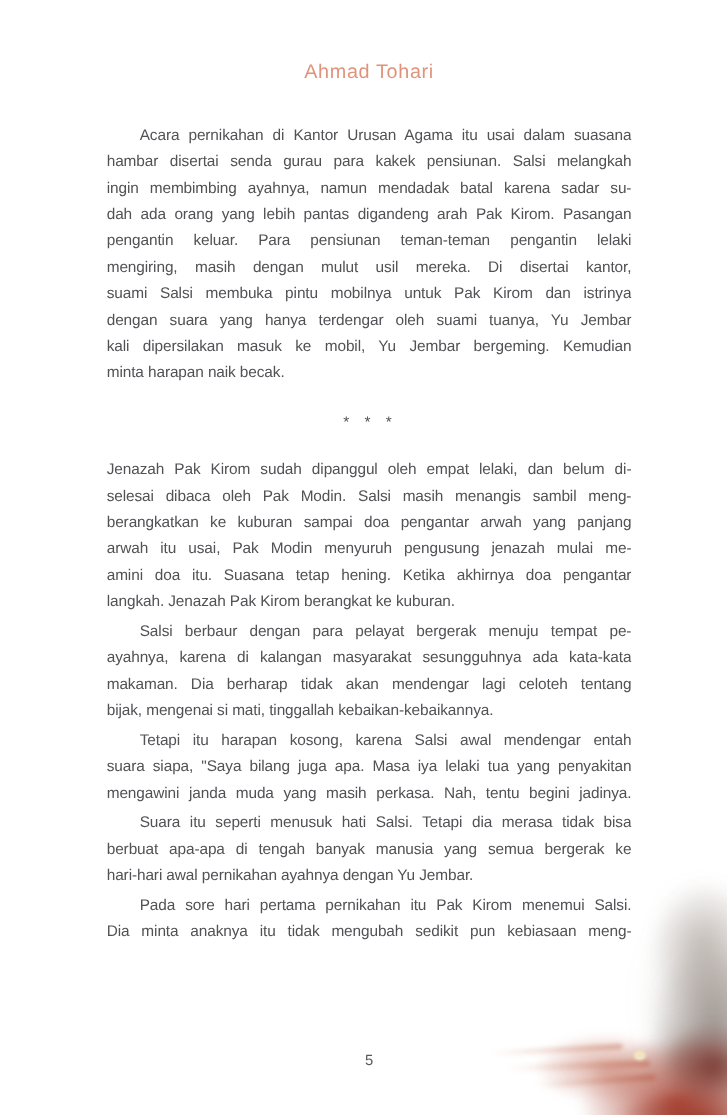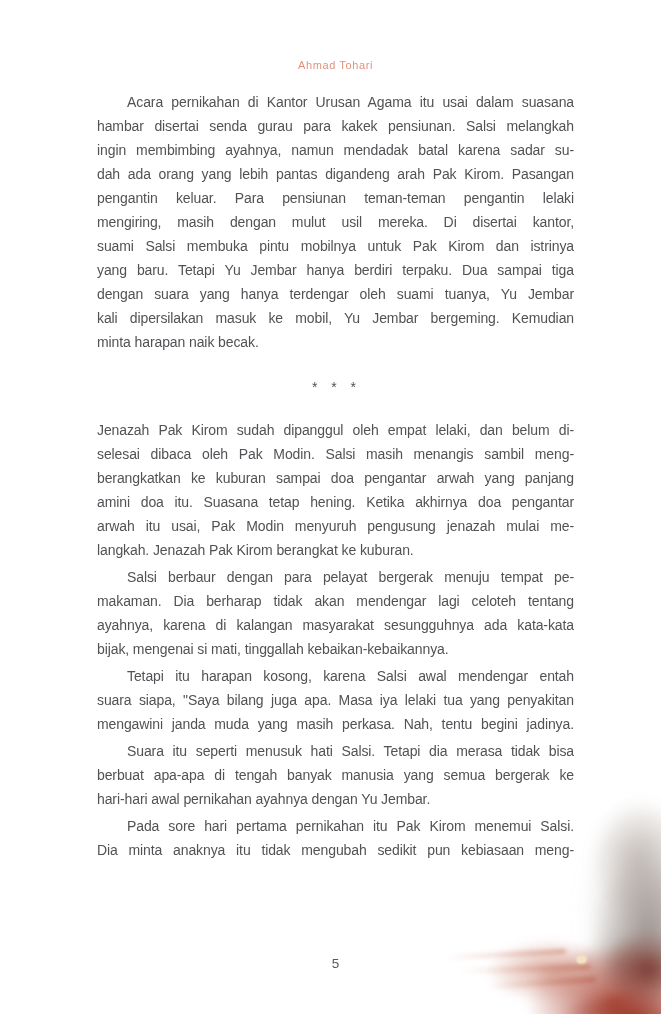--- a/index.html
+++ b/index.html
@@ -12,27 +12,27 @@
     font-family: "Liberation Sans", sans-serif;
   }
   .running-head {
     position: absolute;
     top: 53px;
     left: 97px;
     width: 477px;
     height: 24px;
     line-height: 24px;
     text-align: center;
-    font-size: 11px;
+    font-size: 18px;
     letter-spacing: 0.6px;
     color: #e0937c;
   }
   .body-text {
     position: absolute;
-    top: 90px;
+    top: 110px;
     left: 97px;
     width: 477px;
     color: #525256;
     font-size: 14px;
     letter-spacing: -0.1px;
   }
   .para { margin: 0 0 3px 0; }
   .line {
     height: 24px;
     line-height: 24px;
@@ -107,38 +107,37 @@
 
   <div class="body-text">
       <div class="para indent">
         <div class="line">Acara pernikahan di Kantor Urusan Agama itu usai dalam suasana</div>
         <div class="line">hambar disertai senda gurau para kakek pensiunan. Salsi melangkah</div>
         <div class="line">ingin membimbing ayahnya, namun mendadak batal karena sadar su-</div>
         <div class="line">dah ada orang yang lebih pantas digandeng arah Pak Kirom. Pasangan</div>
         <div class="line">pengantin keluar. Para pensiunan teman-teman pengantin lelaki</div>
         <div class="line">mengiring, masih dengan mulut usil mereka. Di disertai kantor,</div>
         <div class="line">suami Salsi membuka pintu mobilnya untuk Pak Kirom dan istrinya</div>
-        <div class="line">yang baru. Tetapi Yu Jembar hanya berdiri terpaku. Dua sampai tiga</div>
         <div class="line">dengan suara yang hanya terdengar oleh suami tuanya, Yu Jembar</div>
         <div class="line">kali dipersilakan masuk ke mobil, Yu Jembar bergeming. Kemudian</div>
         <div class="line last">minta harapan naik becak.</div>
       </div>
       <div class="separator">* * *</div>
       <div class="para">
         <div class="line">Jenazah Pak Kirom sudah dipanggul oleh empat lelaki, dan belum di-</div>
         <div class="line">selesai dibaca oleh Pak Modin. Salsi masih menangis sambil meng-</div>
         <div class="line">berangkatkan ke kuburan sampai doa pengantar arwah yang panjang</div>
+        <div class="line">arwah itu usai, Pak Modin menyuruh pengusung jenazah mulai me-</div>
         <div class="line">amini doa itu. Suasana tetap hening. Ketika akhirnya doa pengantar</div>
-        <div class="line">arwah itu usai, Pak Modin menyuruh pengusung jenazah mulai me-</div>
         <div class="line last">langkah. Jenazah Pak Kirom berangkat ke kuburan.</div>
       </div>
       <div class="para indent">
         <div class="line">Salsi berbaur dengan para pelayat bergerak menuju tempat pe-</div>
+        <div class="line">ayahnya, karena di kalangan masyarakat sesungguhnya ada kata-kata</div>
         <div class="line">makaman. Dia berharap tidak akan mendengar lagi celoteh tentang</div>
-        <div class="line">ayahnya, karena di kalangan masyarakat sesungguhnya ada kata-kata</div>
         <div class="line last">bijak, mengenai si mati, tinggallah kebaikan-kebaikannya.</div>
       </div>
       <div class="para indent">
         <div class="line">Tetapi itu harapan kosong, karena Salsi awal mendengar entah</div>
         <div class="line">suara siapa, "Saya bilang juga apa. Masa iya lelaki tua yang penyakitan</div>
         <div class="line">mengawini janda muda yang masih perkasa. Nah, tentu begini jadinya.</div>
       </div>
       <div class="para indent">
         <div class="line">Suara itu seperti menusuk hati Salsi. Tetapi dia merasa tidak bisa</div>
         <div class="line">berbuat apa-apa di tengah banyak manusia yang semua bergerak ke</div>

